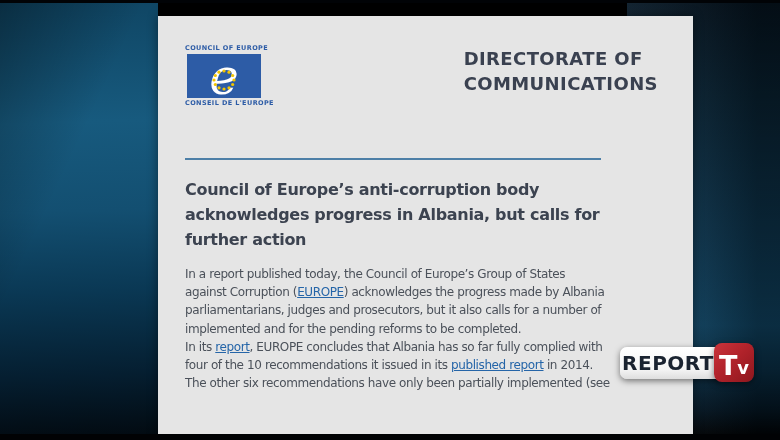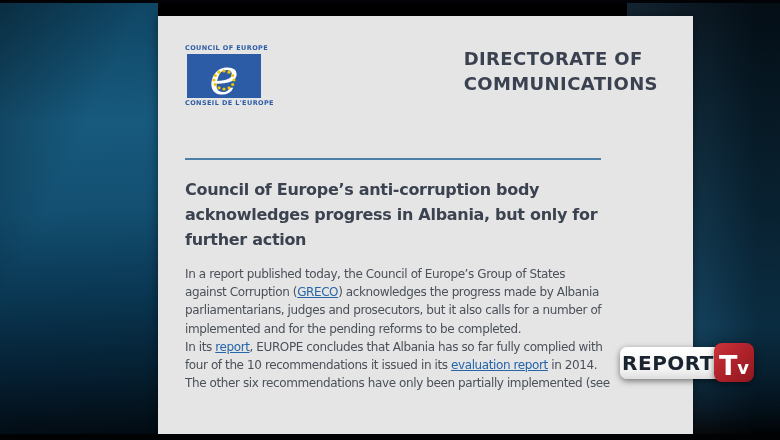--- a/index.html
+++ b/index.html
@@ -119,30 +119,30 @@
         </div>
 
         <div class="directorate">DIRECTORATE OF
 COMMUNICATIONS</div>
       </div>
 
       <div class="divider"></div>
 
 
       <div class="article-title">Council of Europe’s anti-corruption body
-acknowledges progress in Albania, but only for
+acknowledges progress in Albania, but calls for
 further action</div>
 
       <div class="body-text">
           <div class="bline"><span>In a report published today, the Council of Europe’s Group of States</span></div>
-          <div class="bline"><span>against Corruption (</span><span class="link">GRECO</span><span>) acknowledges the progress made by Albania</span></div>
+          <div class="bline"><span>against Corruption (</span><span class="link">EUROPE</span><span>) acknowledges the progress made by Albania</span></div>
           <div class="bline"><span>parliamentarians, judges and prosecutors, but it also calls for a number of</span></div>
           <div class="bline"><span>implemented and for the pending reforms to be completed.</span></div>
           <div class="bline"><span>In its </span><span class="link">report</span><span>, EUROPE concludes that Albania has so far fully complied with</span></div>
-          <div class="bline"><span>four of the 10 recommendations it issued in its </span><span class="link">evaluation report</span><span> in 2014.</span></div>
+          <div class="bline"><span>four of the 10 recommendations it issued in its </span><span class="link">published report</span><span> in 2014.</span></div>
           <div class="bline"><span>The other six recommendations have only been partially implemented (see</span></div>
         </div>
 
     </div>
   </div>
 
   <div class="bottom-bar"></div>
 
   <div class="tv-logo">
     <div class="tv-white">

